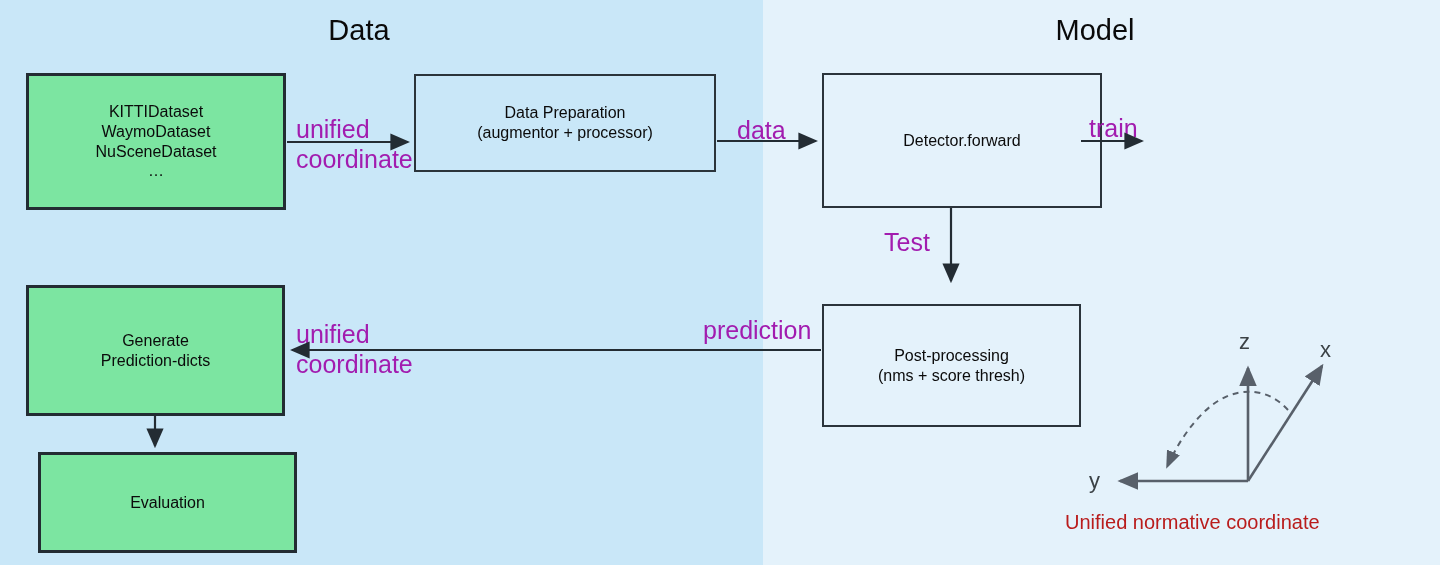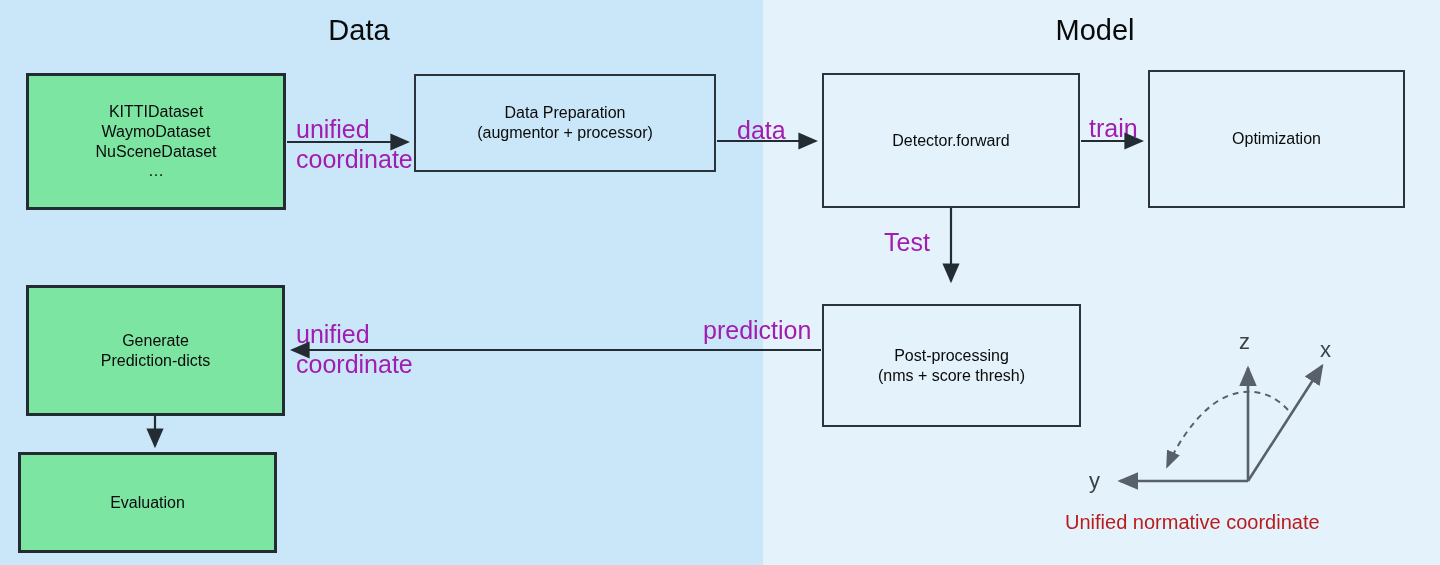--- a/index.html
+++ b/index.html
@@ -94,31 +94,30 @@
   <div class="section-title" style="left:1015px; top:16px; width:160px;">Model</div>
 
   <div class="node green" style="left:26px; top:73px; width:260px; height:137px;">KITTIDataset
 WaymoDataset
 NuSceneDataset
 …</div>
 
   <div class="node clear-data" style="left:414px; top:74px; width:302px; height:98px;">Data Preparation
 (augmentor + processor)</div>
 
-  <div class="node clear-model" style="left:822px; top:73px; width:258px; height:135px;">Detector.forward</div>
+  <div class="node clear-model" style="left:822px; top:73px; width:280px; height:135px;">Detector.forward</div>
 
-  <div class="node clear-model" style="left:1148px; top:70px; width:257px; height:138px;">Optimization</div>
 
   <div class="node clear-model" style="left:822px; top:287px; width:259px; height:123px;margin-top:17px;">Post-processing
 (nms + score thresh)</div>
 
   <div class="node green" style="left:26px; top:285px; width:259px; height:131px;">Generate
 Prediction-dicts</div>
 
-  <div class="node green" style="left:18px; top:452px; width:259px; height:101px;">Evaluation</div>
+  <div class="node green" style="left:38px; top:452px; width:259px; height:101px;">Evaluation</div>
 
   <div class="edge-label" style="left:296px; top:115px; text-align:left;">unified
 coordinate</div>
 
   <div class="edge-label" style="left:737px; top:116px;">data</div>
 
   <div class="edge-label" style="left:1089px; top:114px;">train</div>
 
   <div class="edge-label" style="left:884px; top:228px;">Test</div>
 

